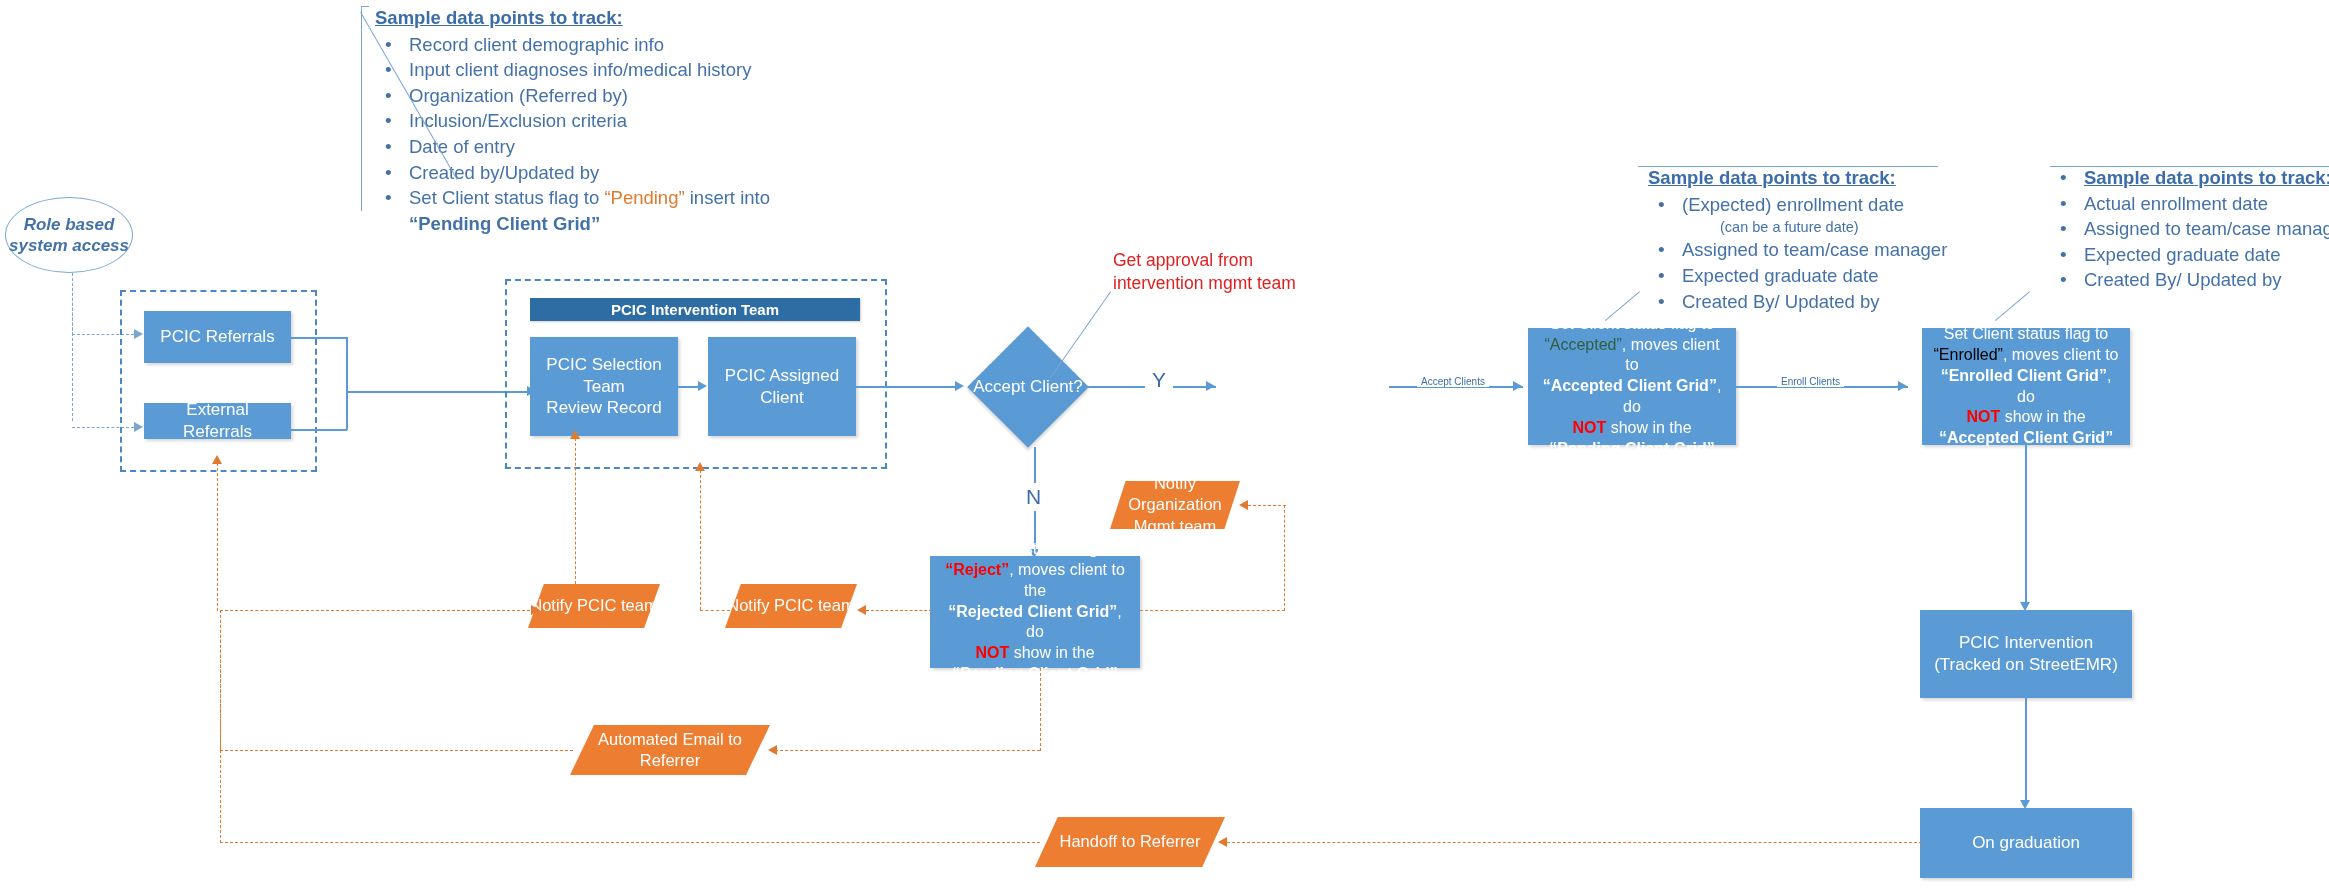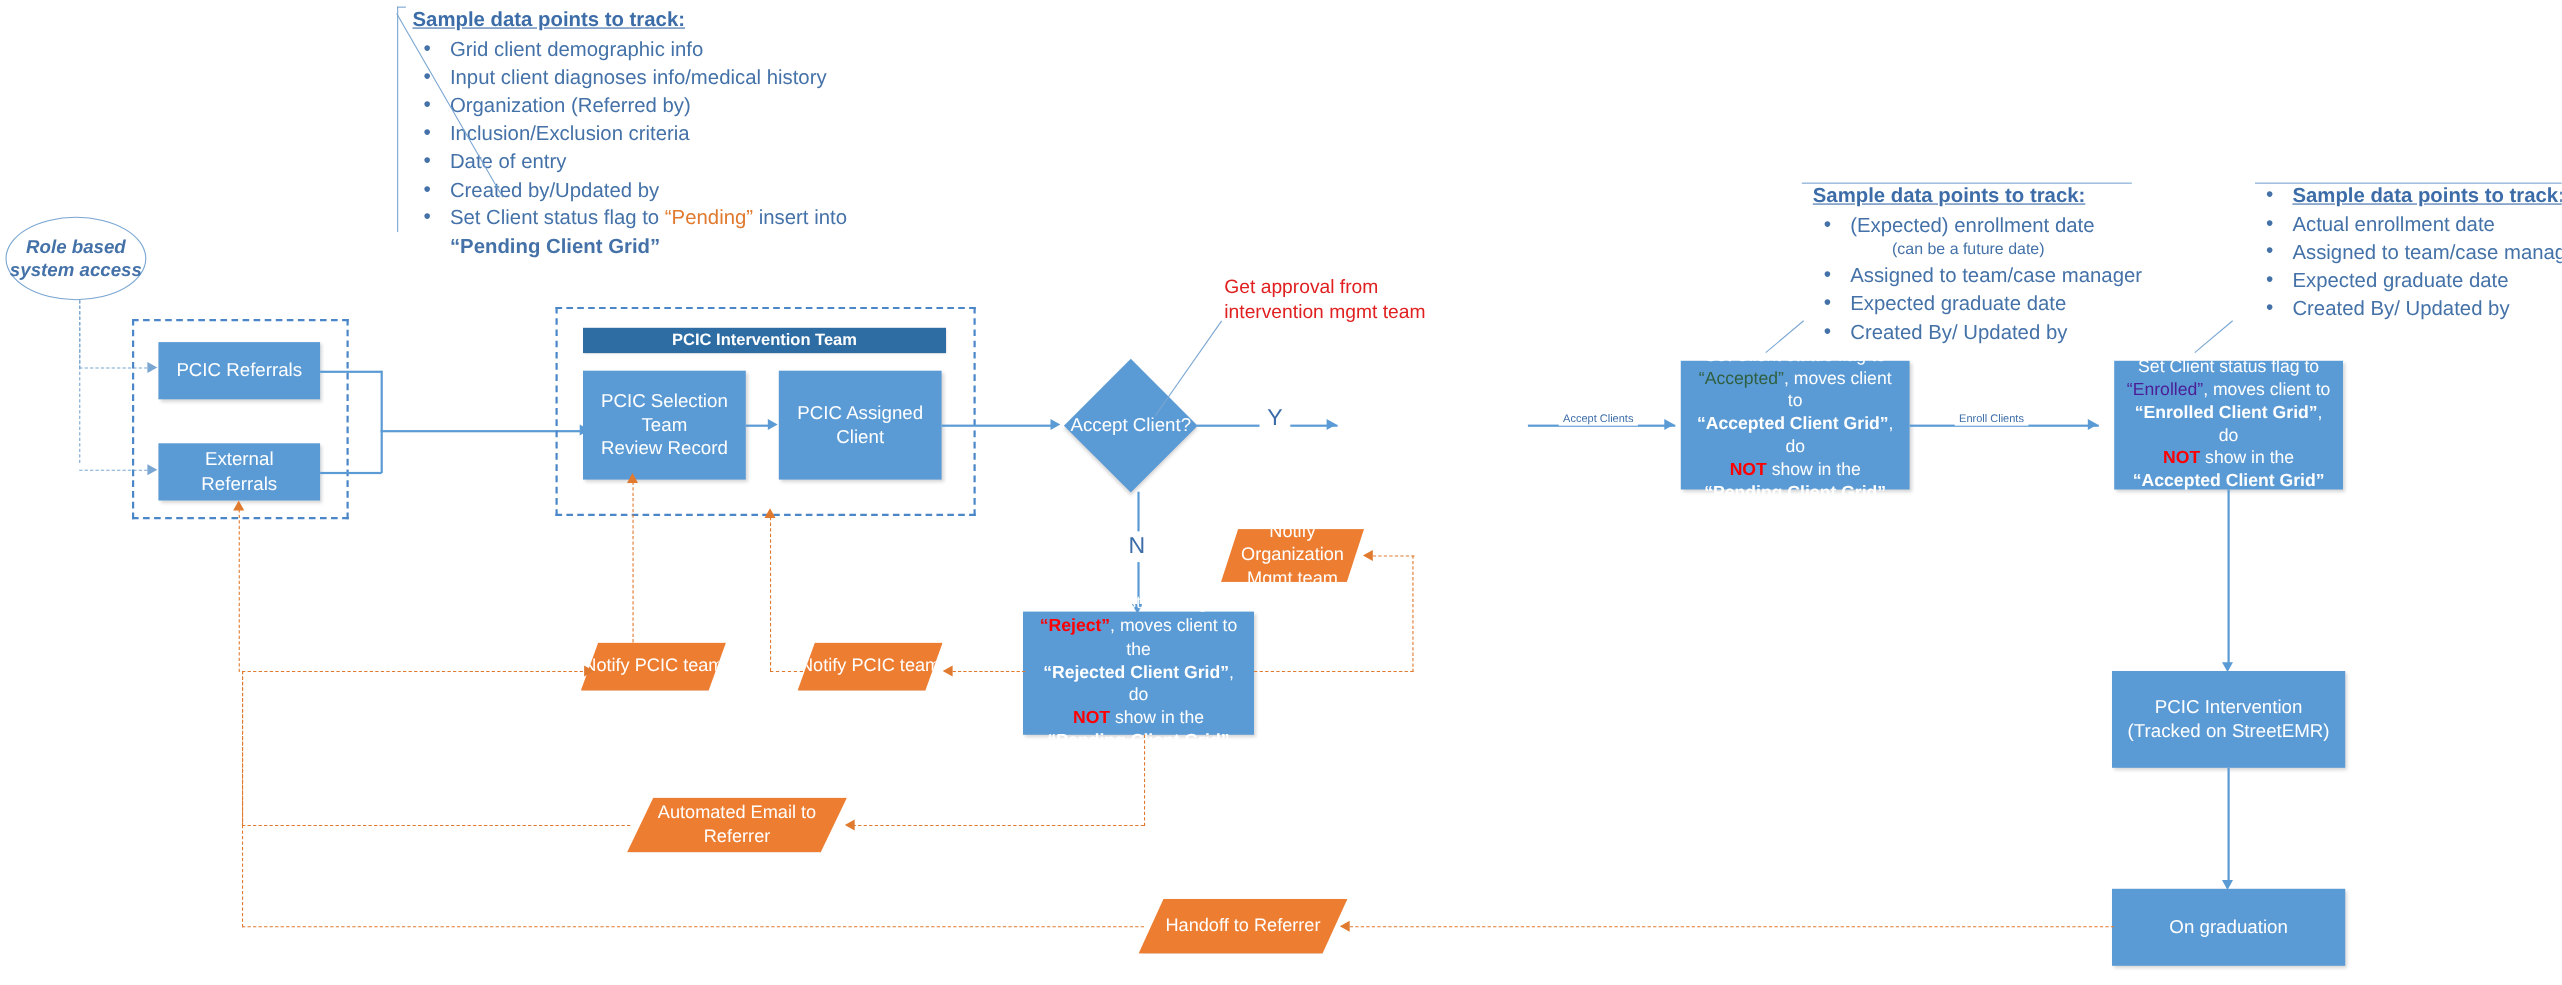--- a/index.html
+++ b/index.html
@@ -22,21 +22,21 @@
   .note-bracket{border-left:1.6px solid #7aa6d2;border-top:1.6px solid #7aa6d2;}
 
   
   .proc{background:#5b9bd5;color:#fff;display:flex;align-items:center;justify-content:center;
         text-align:center;font-size:17px;line-height:1.28;padding:4px 8px;
         box-shadow:2px 2px 3px rgba(0,0,0,0.16);}
   .status{font-size:16px;line-height:1.30;}
   .status b{font-weight:bold;}
   .red{color:#ff0000;font-weight:bold;}
   .green-dark{color:#2f5f3f;}
-  .green-light{color:#4c1d95;}
+  .green-light{color:#000000;}
 
   .teamhdr{background:#2e6da4;color:#fff;font-weight:bold;font-size:15px;
            display:flex;align-items:center;justify-content:center;
            box-shadow:1px 1px 2px rgba(0,0,0,0.2);}
 
   .dashgroup{border:2px dashed #4a86c8;}
 
   .ellipse{border:1.5px solid #7aa6d2;border-radius:50%;background:#fff;
            display:flex;align-items:center;justify-content:center;text-align:center;
            font-style:italic;font-weight:bold;color:#4472a8;font-size:17px;line-height:1.25;}
@@ -72,21 +72,21 @@
 </style>
 </head>
 <body>
 
 <div id="canvas">
 
   <div class="abs note-bracket" style="left:361px;top:6px;width:8px;height:205px;"></div>
   <div class="abs note" style="left:375px;top:6px;width:470px;">
     <span class="hdr">Sample data points to track:</span>
     <ul>
-      <li>Grid client demographic info</li>
+      <li>Record client demographic info</li>
       <li>Input client diagnoses info/medical history</li>
       <li>Organization (Referred by)</li>
       <li>Inclusion/Exclusion criteria</li>
       <li>Date of entry</li>
       <li>Created by/Updated by</li>
       <li><span>Set Client status flag to </span><span class="orange">“Pending”</span><span> insert into</span></li>
     </ul>
     <div class="cont bold">“Pending Client Grid”</div>
   </div>
 
@@ -120,21 +120,21 @@
 
   <div class="abs bdv" style="left:72px;top:273px;height:148px;"></div>
   <div class="abs bdv" style="left:72px;top:273px;height:62px;"></div>
   <div class="abs bdh" style="left:72px;top:334px;width:62px;"></div>
   <div class="abs arrow ar-b-r" style="left:134px;top:329px;"></div>
   <div class="abs bdh" style="left:72px;top:427px;width:62px;"></div>
   <div class="abs arrow ar-b-r" style="left:134px;top:422px;"></div>
 
   <div class="abs dashgroup" style="left:120px;top:290px;width:197px;height:182px;"></div>
   <div class="abs proc" style="left:144px;top:311px;width:147px;height:52px;">PCIC Referrals</div>
-  <div class="abs proc" style="left:144px;top:403px;width:147px;height:52px;">External Referrals</div>
+  <div class="abs proc" style="left:144px;top:403px;width:147px;height:36px;">External Referrals</div>
 
   <div class="abs ln lnh" style="left:291px;top:337px;width:56px;"></div>
   <div class="abs ln lnh" style="left:291px;top:429px;width:56px;"></div>
   <div class="abs ln lnv" style="left:346px;top:337px;height:93px;"></div>
   <div class="abs ln lnh" style="left:346px;top:391px;width:182px;"></div>
   <div class="abs arrow ar-r" style="left:527px;top:386px;"></div>
 
   <div class="abs dashgroup" style="left:505px;top:279px;width:382px;height:190px;"></div>
   <div class="abs teamhdr" style="left:530px;top:298px;width:330px;height:23px;">PCIC Intervention Team</div>
   <div class="abs proc" style="left:530px;top:337px;width:148px;height:99px;white-space:pre-line;">PCIC Selection Team

